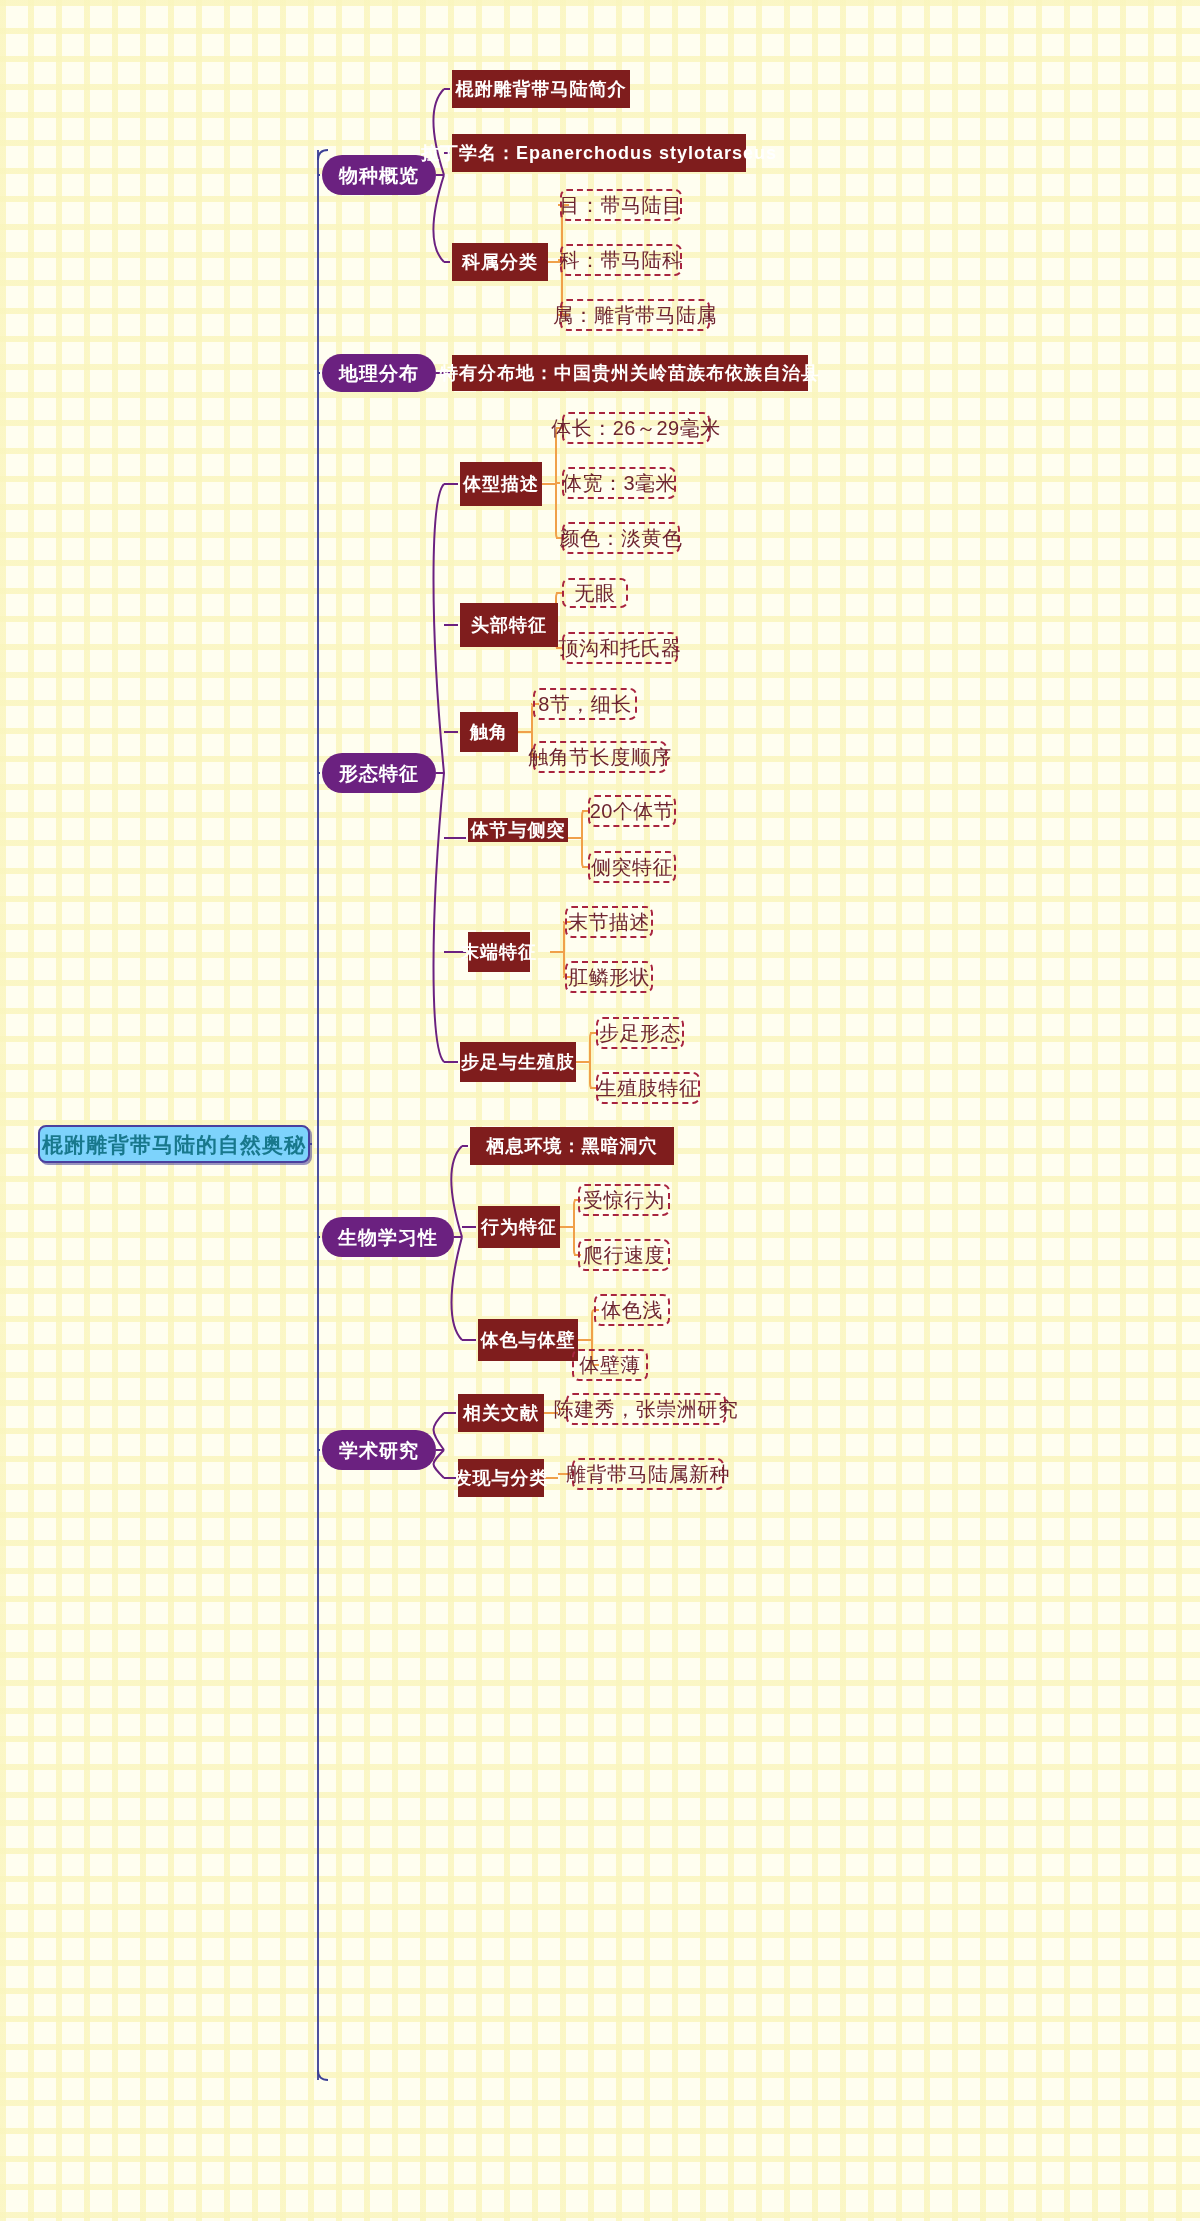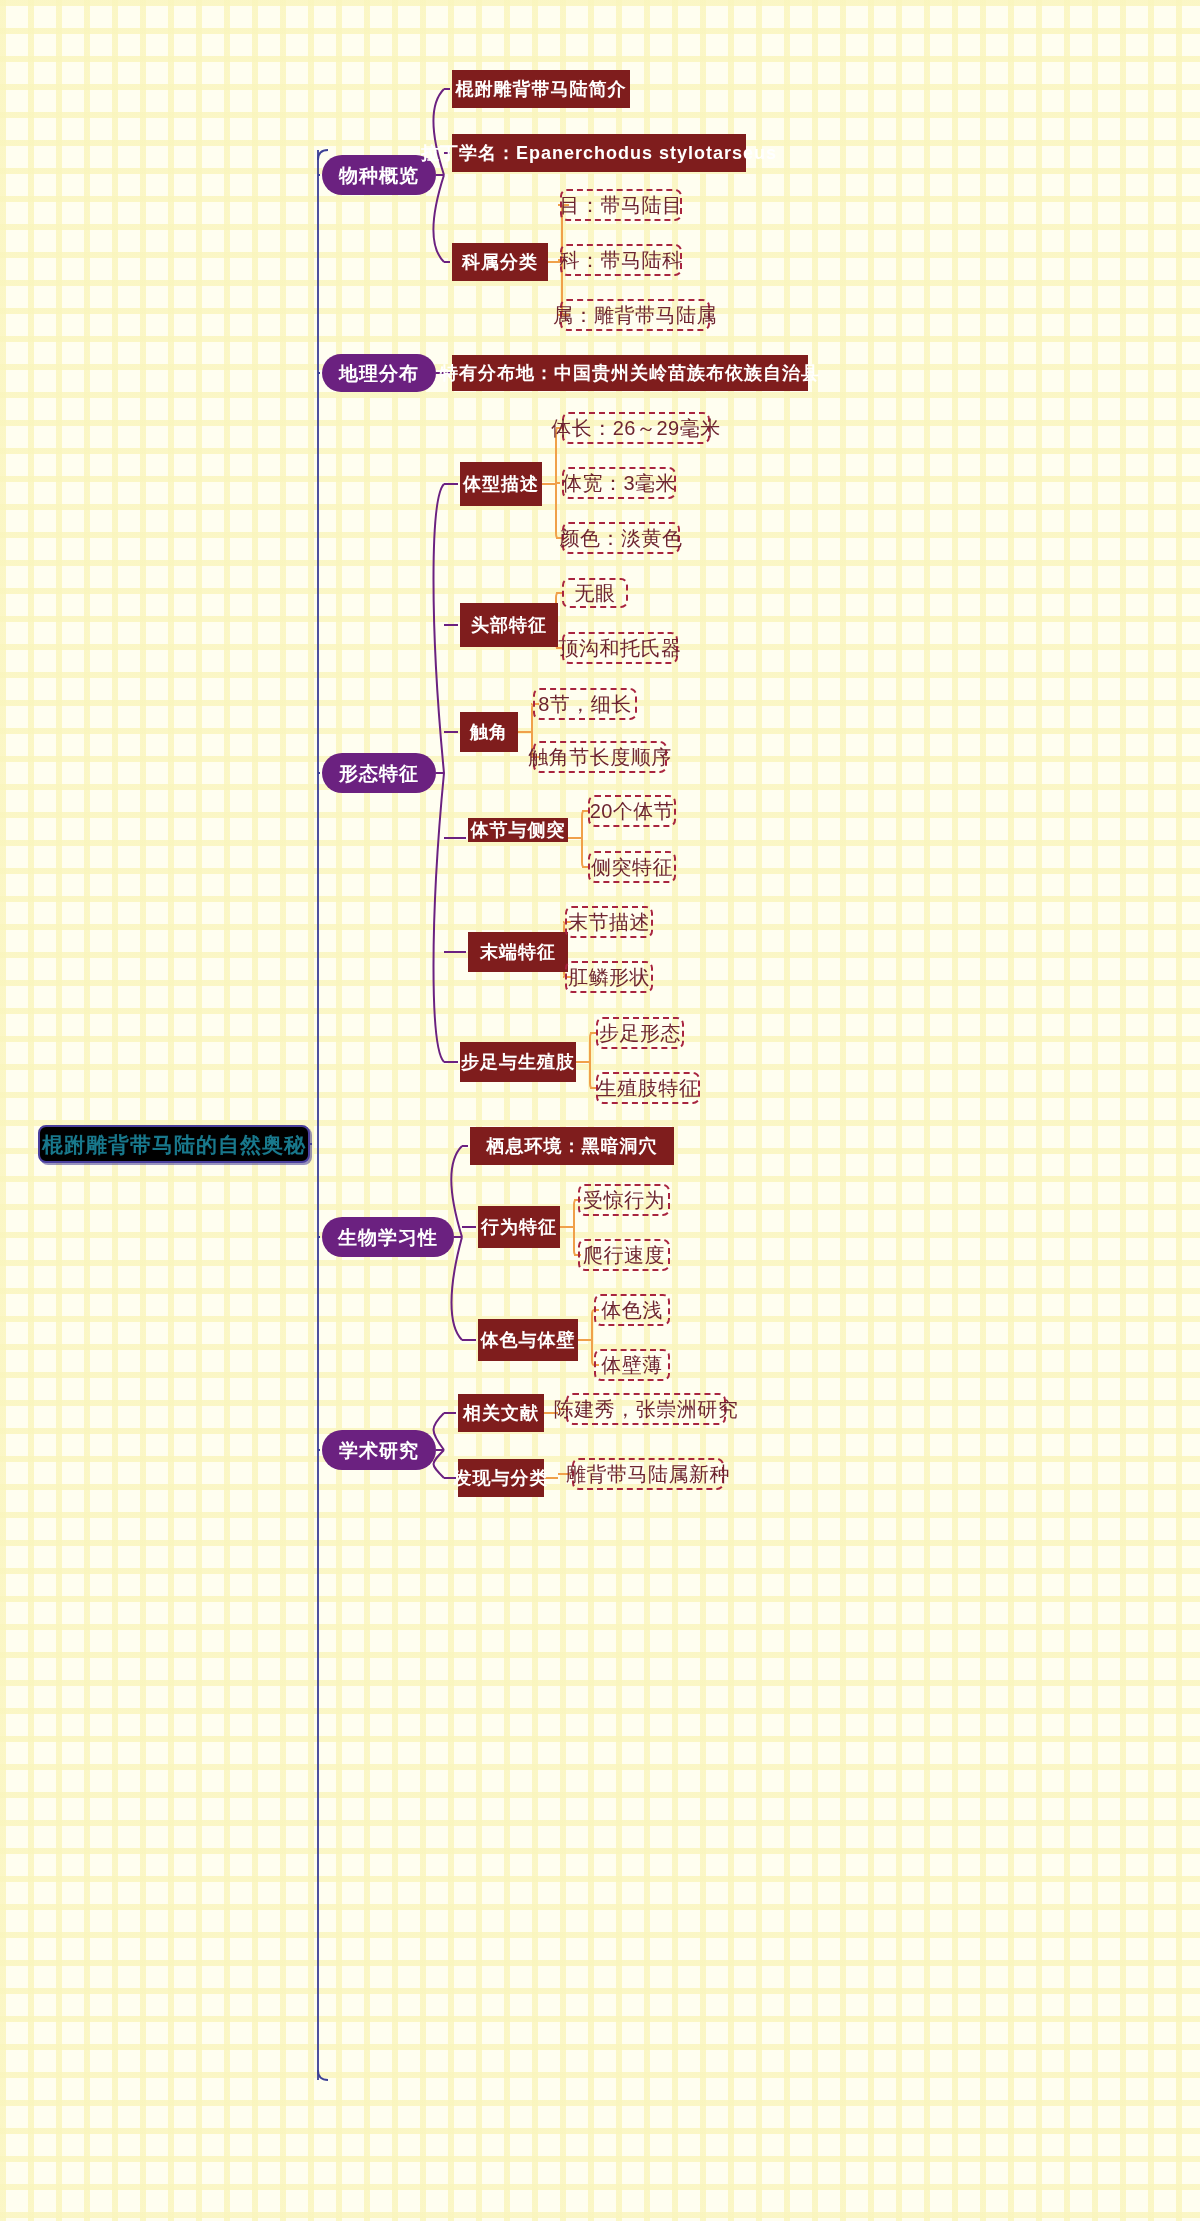--- a/index.html
+++ b/index.html
@@ -39,21 +39,21 @@
     box-sizing: border-box;
     display: flex;
     align-items: center;
     justify-content: center;
     white-space: nowrap;
     line-height: 1;
   }
 
   
   .node-root {
-    background: #000000;
+    background: #7dd3fc;
     border: 2px solid #4a3f9e;
     border-radius: 8px;
     color: #18788c;
     font-size: 21px;
     font-weight: bold;
     letter-spacing: 1px;
     box-shadow: 2px 2px 0 rgba(70,60,150,0.55);
     padding: 8px 14px;
   }
 
@@ -185,32 +185,32 @@
     <div class="node node-l3" style="left: 562px; top: 522px; width: 118px; height: 32px;">颜色：淡黄色</div>
     <div class="node node-l2" style="left: 460px; top: 603px; width: 98px; height: 44px;">头部特征</div>
     <div class="node node-l3" style="left: 562px; top: 578px; width: 66px; height: 30px;">无眼</div>
     <div class="node node-l3" style="left: 562px; top: 632px; width: 116px; height: 32px;">顶沟和托氏器</div>
     <div class="node node-l2" style="left: 460px; top: 712px; width: 58px; height: 40px;">触角</div>
     <div class="node node-l3" style="left: 533px; top: 688px; width: 104px; height: 32px;">8节，细长</div>
     <div class="node node-l3" style="left: 533px; top: 741px; width: 134px; height: 32px;">触角节长度顺序</div>
     <div class="node node-l2" style="left: 468px; top: 818px; width: 100px; height: 24px;">体节与侧突</div>
     <div class="node node-l3" style="left: 588px; top: 795px; width: 88px; height: 32px;">20个体节</div>
     <div class="node node-l3" style="left: 588px; top: 851px; width: 88px; height: 32px;">侧突特征</div>
-    <div class="node node-l2" style="left: 468px; top: 932px; width: 100px; height: 40px;">末端特征</div>
+    <div class="node node-l2" style="left: 468px; top: 932px; width: 62px; height: 40px;">末端特征</div>
     <div class="node node-l3" style="left: 565px; top: 906px; width: 88px; height: 32px;">末节描述</div>
     <div class="node node-l3" style="left: 565px; top: 961px; width: 88px; height: 32px;">肛鳞形状</div>
     <div class="node node-l2" style="left: 460px; top: 1042px; width: 116px; height: 40px;">步足与生殖肢</div>
     <div class="node node-l3" style="left: 596px; top: 1017px; width: 88px; height: 32px;">步足形态</div>
     <div class="node node-l3" style="left: 596px; top: 1072px; width: 104px; height: 32px;">生殖肢特征</div>
     <div class="node node-l1" style="left: 322px; top: 1217px; width: 132px; height: 40px;">生物学习性</div>
     <div class="node node-l2" style="left: 470px; top: 1127px; width: 204px; height: 38px;">栖息环境：黑暗洞穴</div>
     <div class="node node-l2" style="left: 478px; top: 1206px; width: 82px; height: 42px;">行为特征</div>
     <div class="node node-l3" style="left: 578px; top: 1184px; width: 92px; height: 32px;">受惊行为</div>
     <div class="node node-l3" style="left: 578px; top: 1239px; width: 92px; height: 32px;">爬行速度</div>
     <div class="node node-l2" style="left: 478px; top: 1319px; width: 100px; height: 42px;">体色与体壁</div>
     <div class="node node-l3" style="left: 594px; top: 1294px; width: 76px; height: 32px;">体色浅</div>
-    <div class="node node-l3" style="left: 594px; top: 1349px; width: 76px; height: 32px;">体壁薄</div>
+    <div class="node node-l3" style="left: 572px; top: 1349px; width: 76px; height: 32px;">体壁薄</div>
     <div class="node node-l1" style="left: 322px; top: 1430px; width: 114px; height: 40px;">学术研究</div>
     <div class="node node-l2" style="left: 458px; top: 1394px; width: 86px; height: 38px;">相关文献</div>
     <div class="node node-l3" style="left: 566px; top: 1393px; width: 160px; height: 32px;">陈建秀，张崇洲研究</div>
     <div class="node node-l2" style="left: 458px; top: 1459px; width: 86px; height: 38px;">发现与分类</div>
     <div class="node node-l3" style="left: 572px; top: 1458px; width: 152px; height: 32px;">雕背带马陆属新种</div>
   </div>
 
 </body></html>

